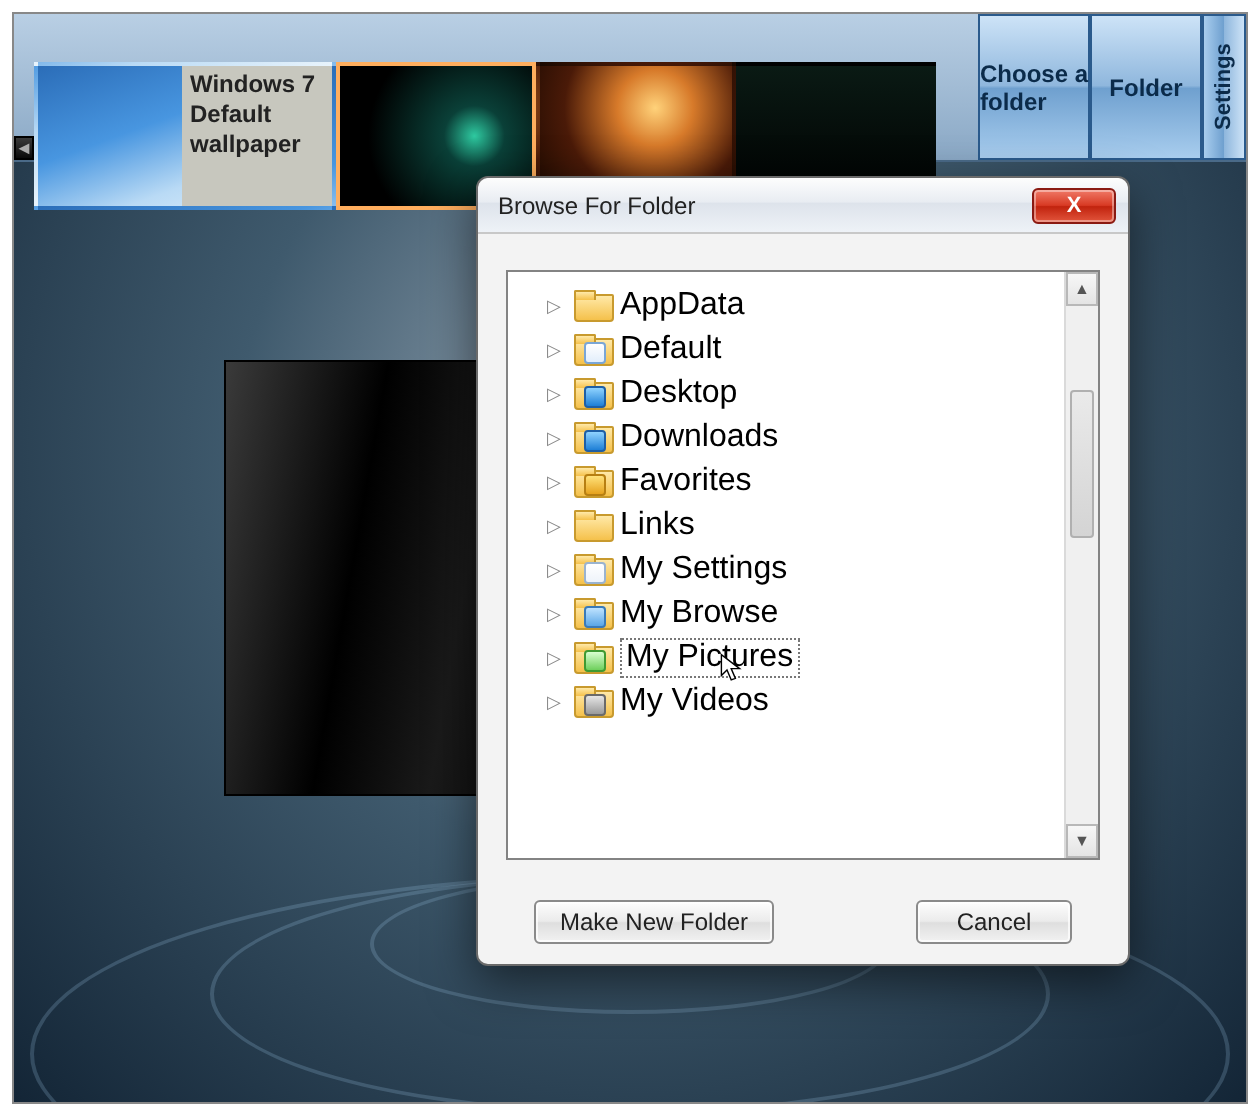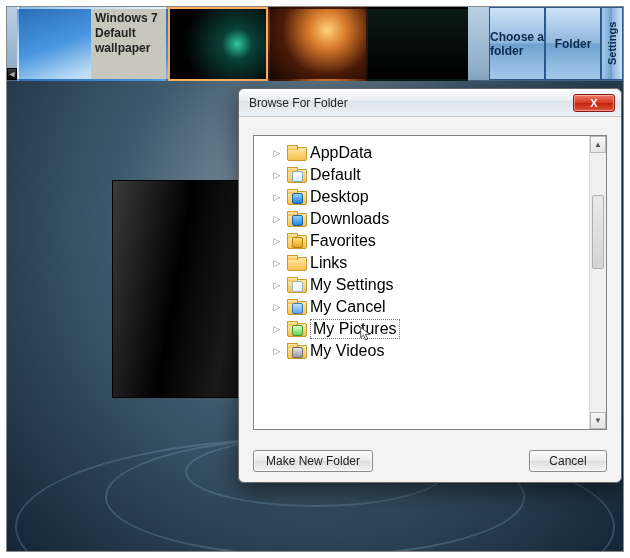--- a/index.html
+++ b/index.html
@@ -25,21 +25,21 @@
   }
   .scroll-btn {
     width: 10px;
     background: linear-gradient(#3a3a3a, #0a0a0a);
     border: 1px solid #000;
     display: flex; align-items: center; justify-content: center;
     color: #aaa; font-size: 9px;
     align-self: flex-end;
     height: 12px;
   }
-  .thumbs { display: flex; flex: 1; height: 66px; }
+  .thumbs { display: flex; flex: 1; height: 66px; margin-top: 24px; }
   .thumb {
     height: 74px;
     border: 2px solid transparent;
     position: relative;
     overflow: hidden;
   }
   .thumb.default {
     width: 151px;
     display: flex;
     background: linear-gradient(160deg, #2b6db8 0%, #4896e0 40%, #b9daf5 70%, #e9f4fc 100%);
@@ -117,21 +117,21 @@
     border-radius: 50%;
   }
   .r1 { width: 260px; height: 70px; }
   .r2 { width: 420px; height: 120px; }
   .r3 { width: 600px; height: 180px; }
 
   
   .dialog {
     position: absolute;
     top: 81px; left: 231px;
-    width: 384px; height: 395px;
+    width: 327px; height: 395px;
     background: #f3f3f3;
     border: 1px solid #6a6a6a;
     border-radius: 6px;
     box-shadow: 0 8px 24px rgba(0,0,0,0.55);
     display: flex; flex-direction: column;
   }
   .dlg-titlebar {
     height: 28px;
     background: linear-gradient(#fdfdfd, #e8ecf2 45%, #dde3eb 46%, #eef2f7);
     border-bottom: 1px solid #c8c8c8;
@@ -248,21 +248,21 @@
     top: 42px; height: 74px;
     background: linear-gradient(#eaeaea, #d4d4d4);
     border: 1px solid #b0b0b0;
     border-radius: 2px;
   }
 
   .dlg-buttons {
     height: 42px;
     display: flex; align-items: center;
     gap: 8px;
-    padding: 0 14px;
+    padding: 0 28px;
   }
   .spacer { flex: 1; }
   .winbtn {
     height: 22px;
     padding: 0 12px;
     min-width: 78px;
     border: 1px solid #8a8a8a;
     border-radius: 3px;
     background: linear-gradient(#fdfdfd, #ebebeb 48%, #dedede 52%, #f2f2f2);
     font-size: 12px; color: #222;
@@ -360,21 +360,21 @@
               <div class="folder-icon">
                 <div class="overlay ov-doc"></div>
               </div>
               <span class="rowlabel">My Settings</span>
             </div>
             <div class="tree-row">
               <div class="expander">▷</div>
               <div class="folder-icon">
                 <div class="overlay ov-music"></div>
               </div>
-              <span class="rowlabel">My Cancel</span>
+              <span class="rowlabel">My Browse</span>
             </div>
             <div class="tree-row selected">
               <div class="expander">▷</div>
               <div class="folder-icon">
                 <div class="overlay ov-pics"></div>
               </div>
               <span class="rowlabel">My Pictures</span>
               <svg viewBox="0 0 20 24" class="cursor">
                 <path d="M1 1 L1 16 L5 12 L8 19 L11 18 L8 11 L14 11 Z" fill="white" stroke="black" stroke-width="1"></path>
               </svg>

